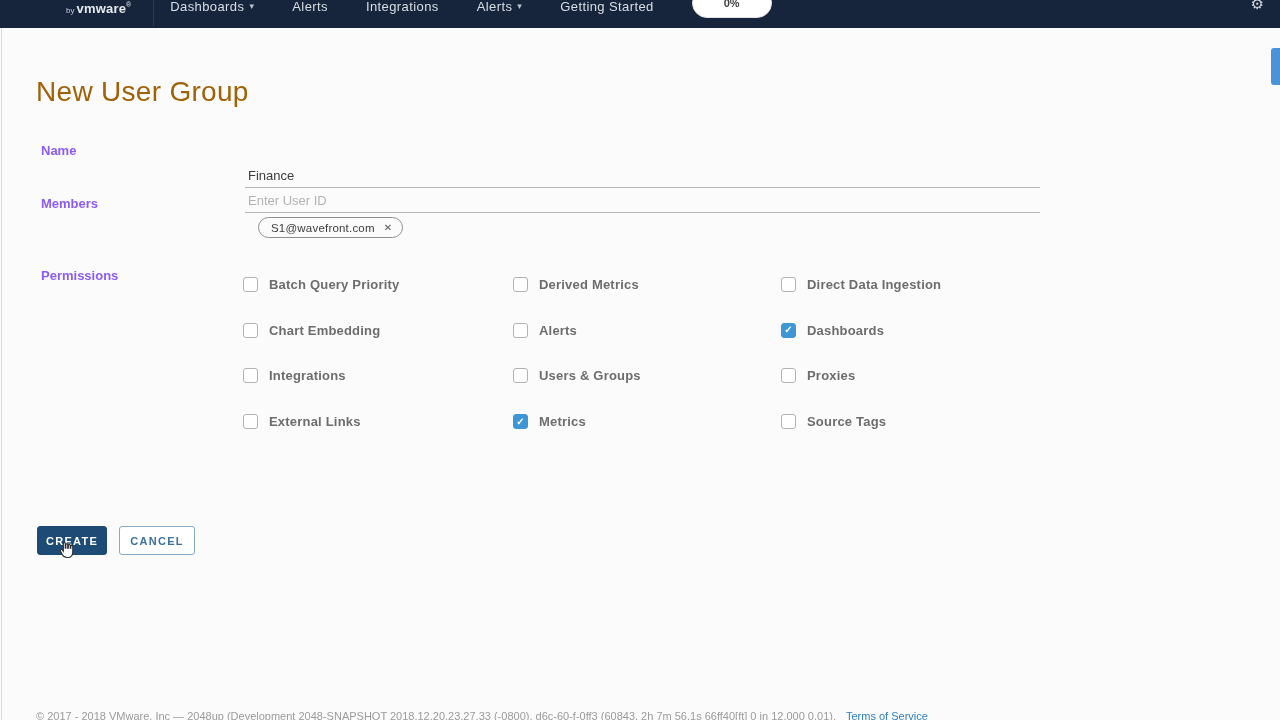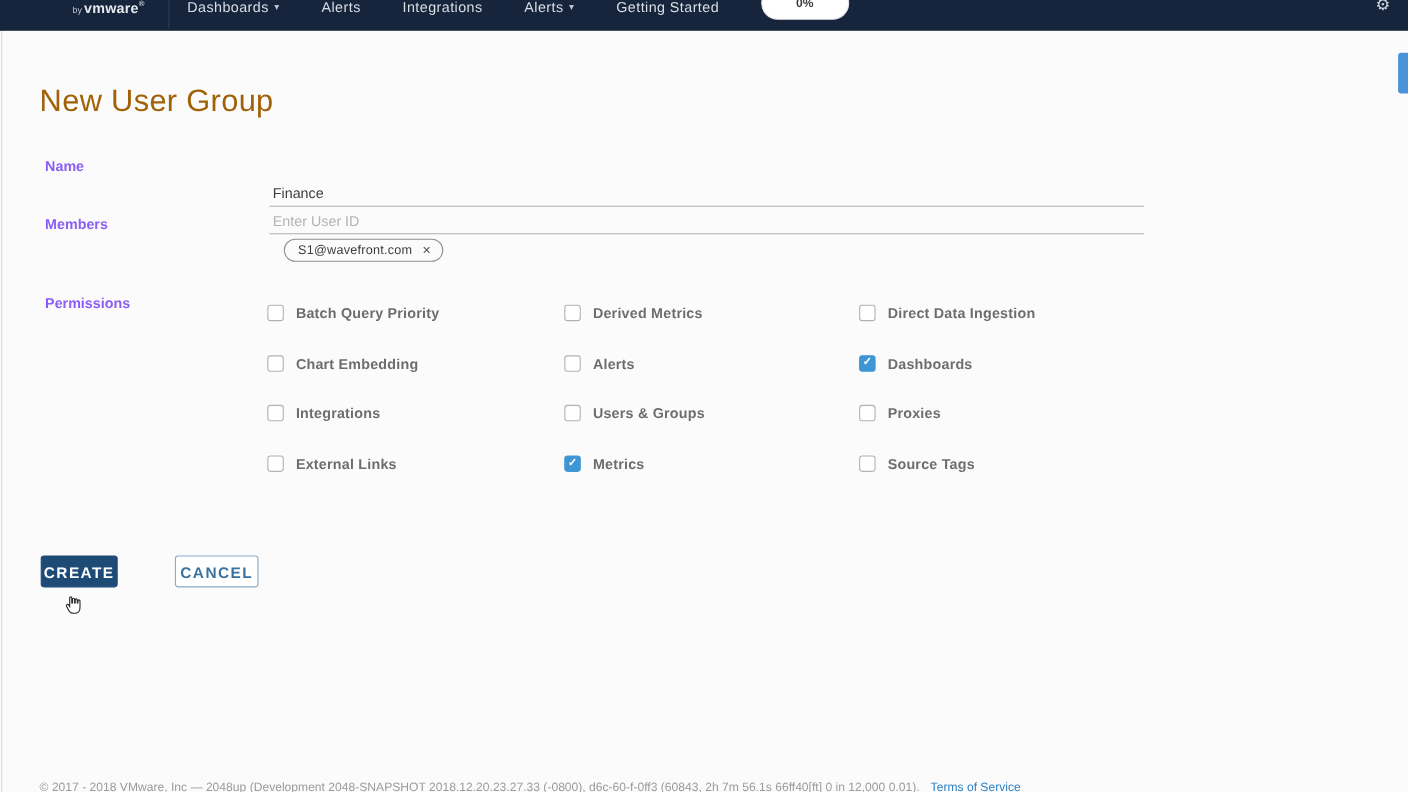--- a/index.html
+++ b/index.html
@@ -42,23 +42,23 @@
   .chip-x { font-size:10px; color:#555; margin-left:9px; cursor:pointer; }
 
   .perm-grid { position:absolute; left:243px; top:277px; display:grid; grid-template-columns:270px 268px 270px; grid-auto-rows:45.7px; }
   .perm { display:flex; align-items:flex-start; cursor:pointer;text-align:right; }
   .checkbox { width:15px; height:15px; border:1.5px solid #b2b2b2; border-radius:3px; background:#fff; display:flex; align-items:center; justify-content:center; flex:0 0 auto; }
   .perm.checked .checkbox { background:#3e97d4; border-color:#3e97d4; }
   .check { display:none; color:#fff; font-size:10px; font-weight:700; line-height:1; }
   .perm.checked .check { display:block; }
   .perm-label { margin-left:11px; font-size:13px; font-weight:600; color:#6d6d6d; letter-spacing:.2px; line-height:16px; }
 
-  .btn { position:absolute; top:505px; height:29px; border-radius:3px; font-family:"Liberation Sans", sans-serif; font-size:14px; font-weight:700; letter-spacing:1.3px; cursor:pointer; }
+  .btn { position:absolute; top:526px; height:29px; border-radius:3px; font-family:"Liberation Sans", sans-serif; font-size:11px; font-weight:700; letter-spacing:1.3px; cursor:pointer; }
   .btn-create { left:37px; width:70px; background:#1d4b76; color:#ffffff; border:1px solid #1d4b76; }
-  .btn-cancel { left:119px; width:76px; background:#ffffff; color:#39719f; border:1px solid #88abc8;margin-left:40px; }
+  .btn-cancel { left:119px; width:76px; background:#ffffff; color:#39719f; border:1px solid #88abc8; }
 
   .cursor-hand { position:absolute; left:58px; top:541px; z-index:9; pointer-events:none; }
 
   
   .footer { position:absolute; left:36px; top:710px; width:1160px; font-size:11px; color:#9b9b9b; white-space:nowrap; }
   .footer a { color:#2f80c3; text-decoration:none; margin-left:10px; }
 
   .side-tab { position:absolute; left:1271px; top:48px; width:9px; height:37px; background:#4b93d8; border-radius:3px 0 0 3px; cursor:pointer; }
 </style>
 </head>

